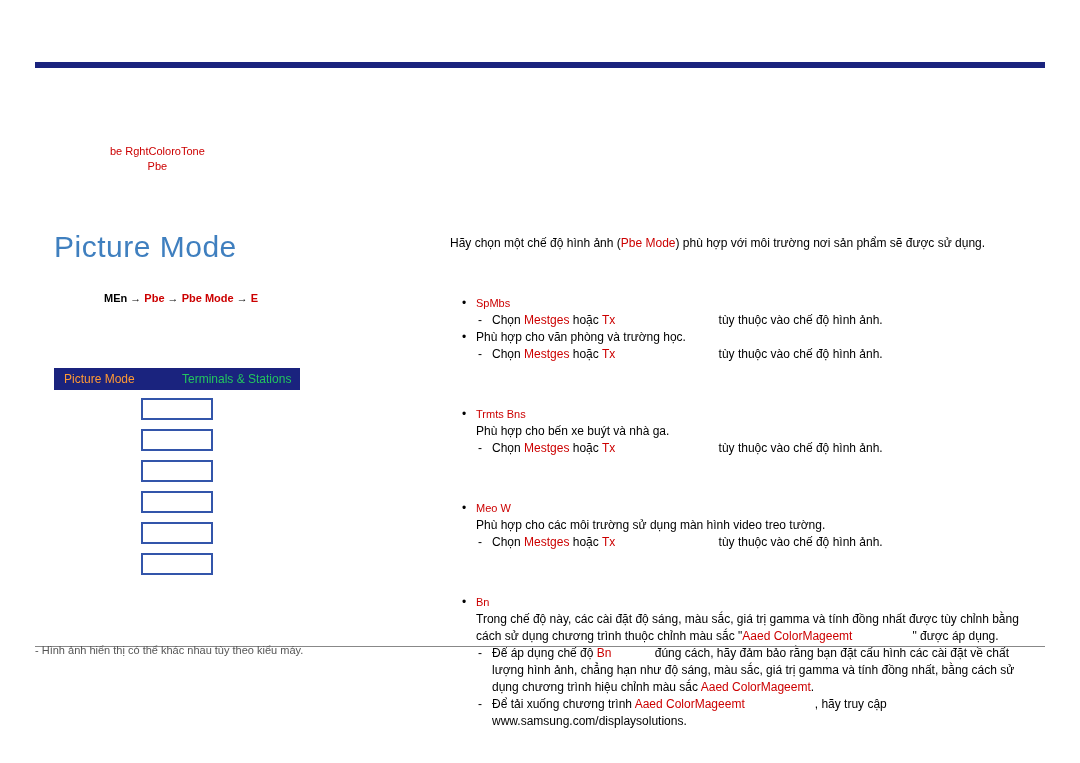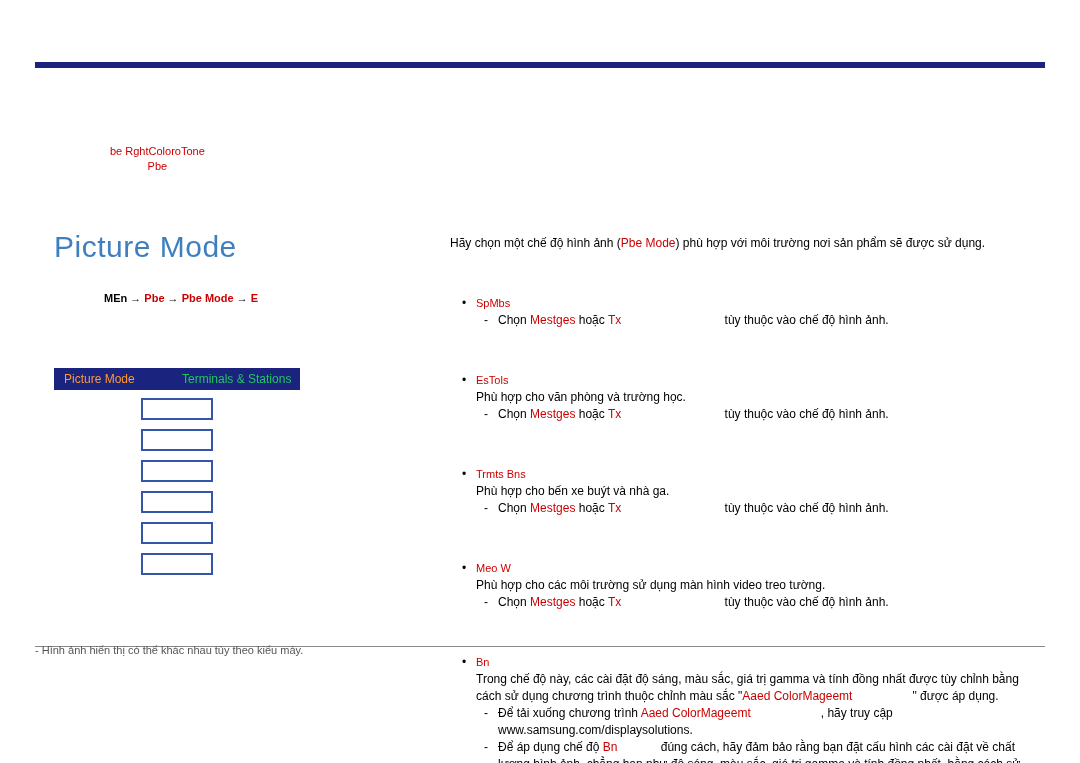--- a/index.html
+++ b/index.html
@@ -16,21 +16,21 @@
   .panel-head .lbl2 { color: #22c55e; text-align: right; }
   .bars { margin-top: 8px; display: flex; flex-direction: column; align-items: center; gap: 9px; }
   .bar { width: 72px; height: 22px; background: #fff; border: 2px solid #3355aa; }
   .right { position: absolute; top: 233px; left: 450px; width: 590px; font-size: 12px; line-height: 17px; }
   .right .r { color: #cc0000; }
   .right .section { margin-top: 2px; }
   .right ul.top > li { list-style: none; margin-left: 26px; position: relative; margin-bottom: 0; }
   .right ul.top > li::before { content: "•"; position: absolute; left: -14px; top: 0; }
   .right ul.top > li .head { font-size: 11px; margin-top: 43px; }
   .right ul.sub { margin: 0; }
-  .right ul.sub > li { list-style: none; margin-left: 22px; position: relative; }
+  .right ul.sub > li { list-style: none; margin-left: 16px; position: relative; }
   .right ul.sub > li::before { content: "-"; position: absolute; left: -14px; top: 0; }
   .gap { display: inline-block; width: 100px; }
   .footline { position: absolute; top: 646px; left: 35px; right: 35px; border-top: 1px solid #888; }
   .footnote { position: absolute; top: 644px; left: 35px; font-size: 11px; color: #555; }
   .footnote::before { content: "- "; }
 </style>
 </head>
 <body>
 
 <div class="topbar"></div>
@@ -66,21 +66,20 @@
     <span>Hãy chọn một chế độ hình ảnh (</span><span class="r">Pbe Mode</span><span>) phù hợp với môi trường nơi sản phẩm sẽ được sử dụng.</span>
   </div>
   <ul class="top">
     <li>
       <div class="head r">SpMbs</div>
       <ul class="sub">
           <li><span>Chọn </span><span class="r">Mestges</span><span> hoặc </span><span class="r">Tx</span><span class="gap"></span><span> tùy thuộc vào chế độ hình ảnh.</span></li>
         </ul>
     </li>
     <li>
-      <div class="head r">EsTols</div>
       <div>Phù hợp cho văn phòng và trường học.</div>
       <ul class="sub">
           <li><span>Chọn </span><span class="r">Mestges</span><span> hoặc </span><span class="r">Tx</span><span class="gap"></span><span> tùy thuộc vào chế độ hình ảnh.</span></li>
         </ul>
     </li>
     <li>
       <div class="head r">Trmts Bns</div>
       <div>Phù hợp cho bến xe buýt và nhà ga.</div>
       <ul class="sub">
           <li><span>Chọn </span><span class="r">Mestges</span><span> hoặc </span><span class="r">Tx</span><span class="gap"></span><span> tùy thuộc vào chế độ hình ảnh.</span></li>
@@ -90,21 +89,21 @@
       <div class="head r">Meo W</div>
       <div>Phù hợp cho các môi trường sử dụng màn hình video treo tường.</div>
       <ul class="sub">
           <li><span>Chọn </span><span class="r">Mestges</span><span> hoặc </span><span class="r">Tx</span><span class="gap"></span><span> tùy thuộc vào chế độ hình ảnh.</span></li>
         </ul>
     </li>
     <li>
       <div class="head r">Bn</div>
       <div><span>Trong chế độ này, các cài đặt độ sáng, màu sắc, giá trị gamma và tính đồng nhất được tùy chỉnh bằng cách sử dụng chương trình thuộc chỉnh màu sắc "</span><span class="r">Aaed ColorMageemt</span><span style="display:inline-block;width:60px"></span><span>" được áp dụng.</span></div>
       <ul class="sub">
+        <li><span>Để áp dụng chế độ </span><span class="r">Bn</span><span style="display:inline-block;width:40px"></span><span> đúng cách, hãy đảm bảo rằng bạn đặt cấu hình các cài đặt về chất lượng hình ảnh, chẳng hạn như độ sáng, màu sắc, giá trị gamma và tính đồng nhất, bằng cách sử dụng chương trình hiệu chỉnh màu sắc </span><span class="r">Aaed ColorMageemt</span><span>.</span></li>
         <li><span>Để tải xuống chương trình </span><span class="r">Aaed ColorMageemt</span><span style="display:inline-block;width:70px"></span><span>, hãy truy cập www.samsung.com/displaysolutions.</span></li>
-        <li><span>Để áp dụng chế độ </span><span class="r">Bn</span><span style="display:inline-block;width:40px"></span><span> đúng cách, hãy đảm bảo rằng bạn đặt cấu hình các cài đặt về chất lượng hình ảnh, chẳng hạn như độ sáng, màu sắc, giá trị gamma và tính đồng nhất, bằng cách sử dụng chương trình hiệu chỉnh màu sắc </span><span class="r">Aaed ColorMageemt</span><span>.</span></li>
       </ul>
     </li>
   </ul>
 </div>
 
 <div class="footline"></div>
 <div class="footnote">Hình ảnh hiển thị có thể khác nhau tùy theo kiểu máy.</div>
 
 </body></html>

